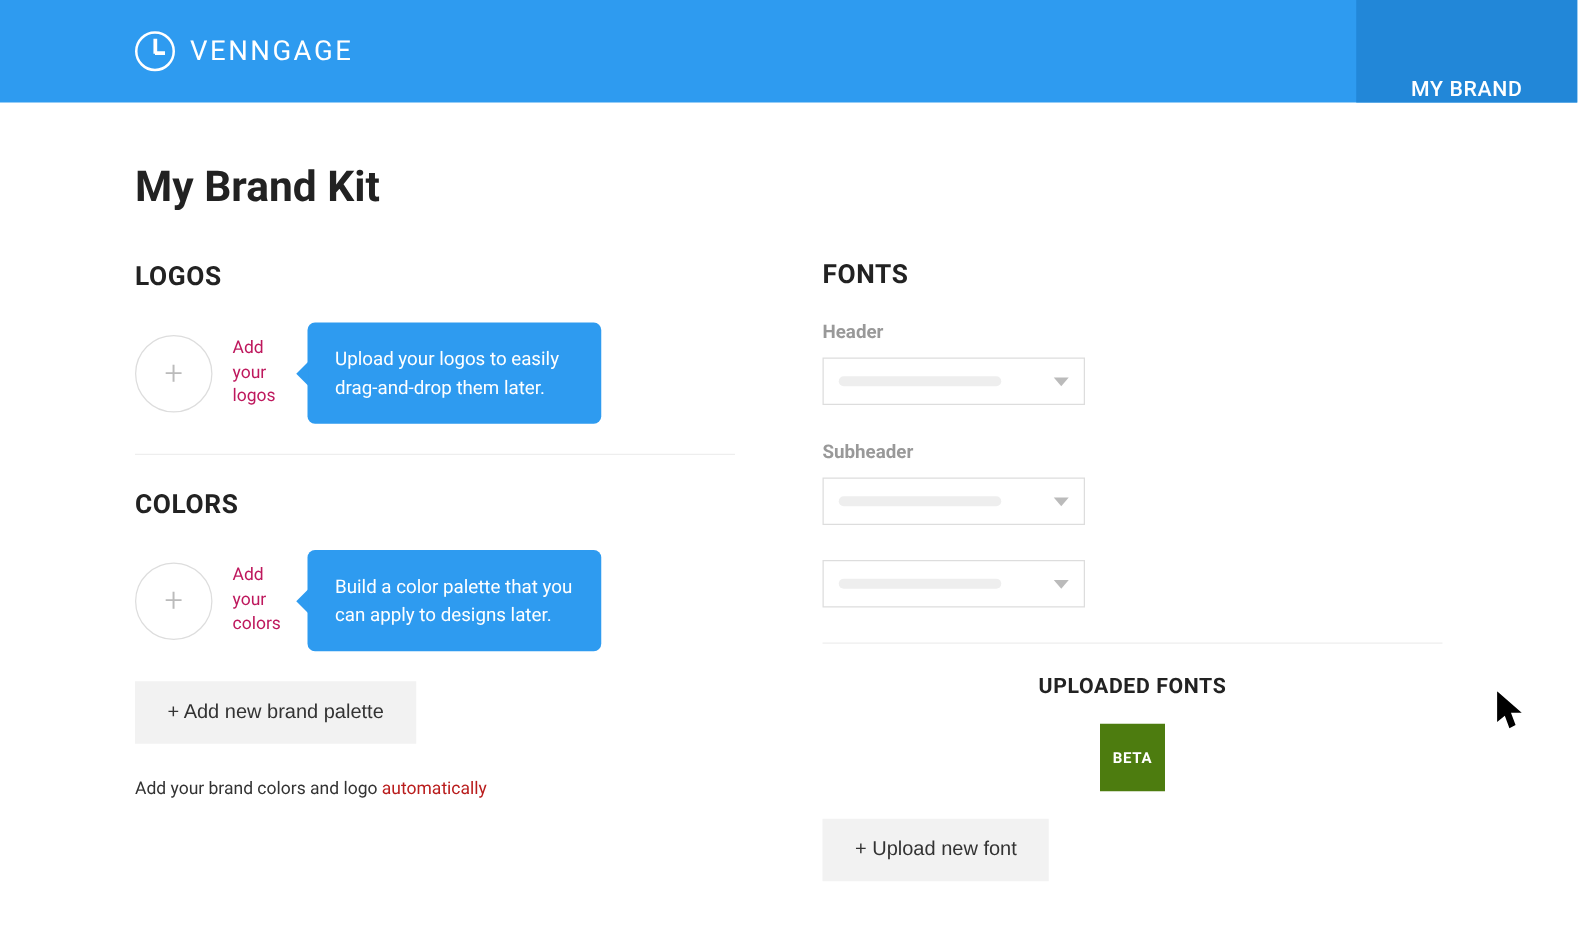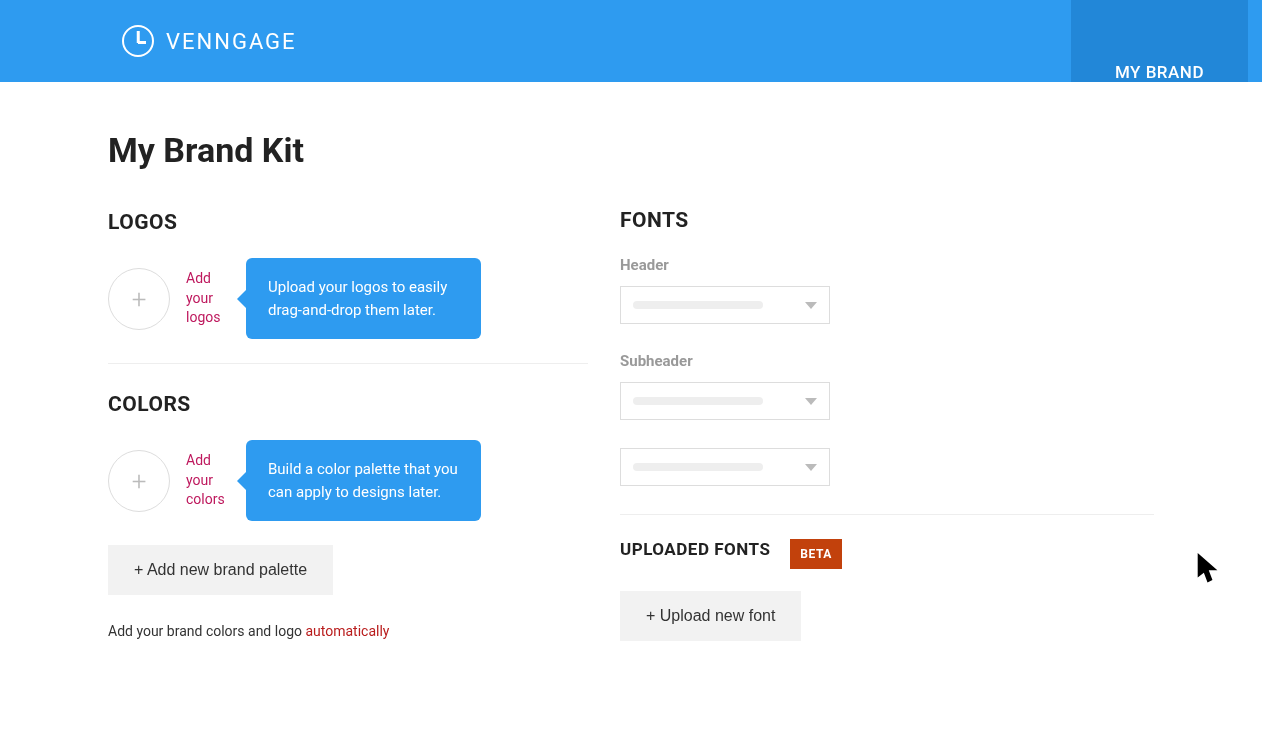--- a/index.html
+++ b/index.html
@@ -11,21 +11,21 @@
     height: 754px;
     overflow: hidden;
     position: relative;
   }
   .header {
     background: #2e9bf0;
     height: 82px;
     display: flex;
     align-items: center;
     justify-content: space-between;
-    padding: 14px;
+    padding: 0;
   }
   .brand {
     display: flex;
     align-items: center;
     gap: 12px;
     color: #fff;
     font-size: 22px;
     font-weight: 400;
     letter-spacing: 2px;
     margin-left: 108px;
@@ -59,21 +59,21 @@
     align-items: flex-end;
     padding: 0 44px;
     font-size: 17px;
     font-weight: 500;
     letter-spacing: 0.5px;
     cursor: pointer;
   }
   .content {
     padding: 48px 108px 0 108px;
     display: flex;
-    gap: 32px;
+    gap: 70px;
   }
   .page-title {
     font-size: 34px;
     font-weight: 700;
     margin-bottom: 40px;
     color: #222;
   }
   .left-col { width: 480px; }
   .right-col { flex: 1; }
   .section-title {
@@ -176,35 +176,37 @@
     border-radius: 4px;
   }
   .caret {
     width: 0; height: 0;
     border-left: 6px solid transparent;
     border-right: 6px solid transparent;
     border-top: 7px solid #bbb;
   }
   .uploaded-row {
     display: flex;
+    align-items: center;
     gap: 20px;
     margin-bottom: 22px;
     margin-top: 10px;
+    flex-direction: column;
   }
   .uploaded-title {
     font-size: 17px;
     font-weight: 700;
     letter-spacing: 0.5px;
   }
   .beta-badge {
-    background: #c2410c;
+    background: #4d7c0f;
     color: #fff;
     font-size: 12px;
     font-weight: 700;
-    padding: 8px 10px;
+    padding: 20px 10px;
     letter-spacing: 0.5px;
   }
   .right-divider {
     border: none;
     border-top: 1px solid #eee;
     margin: 18px 0 24px 0;
   }
   .cursor {
     position: absolute;
     left: 1197px;

